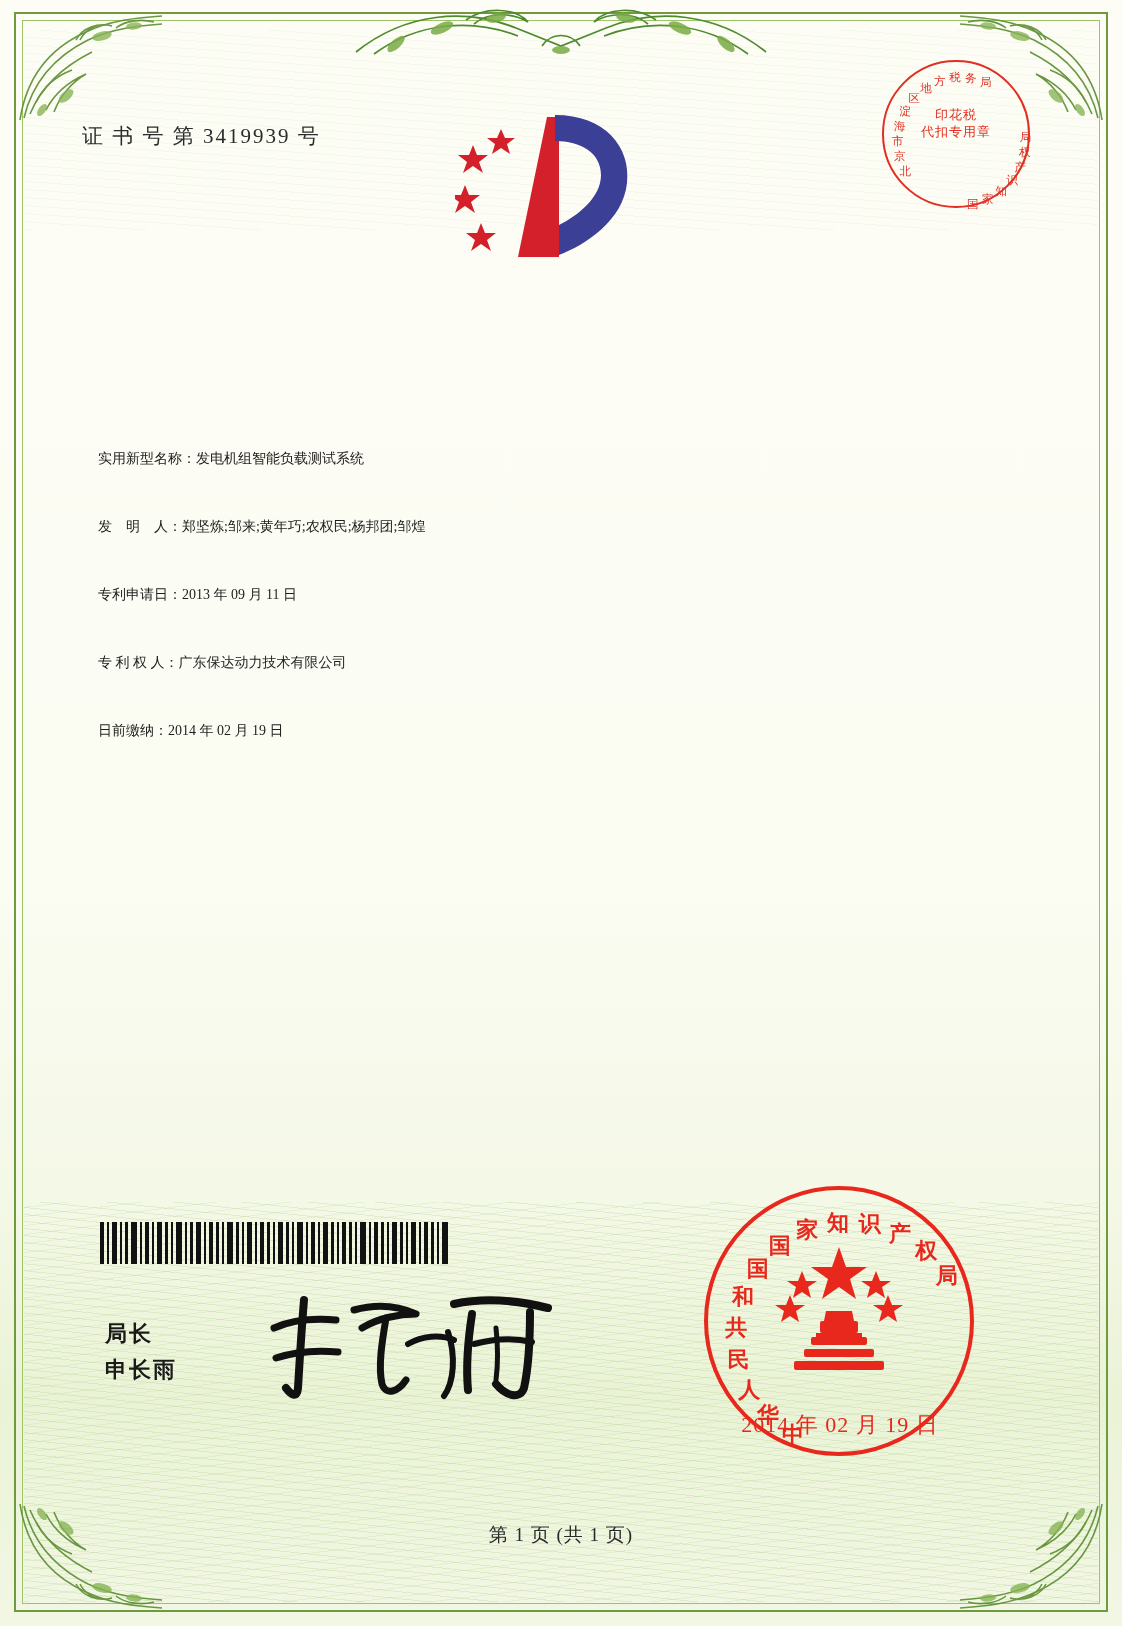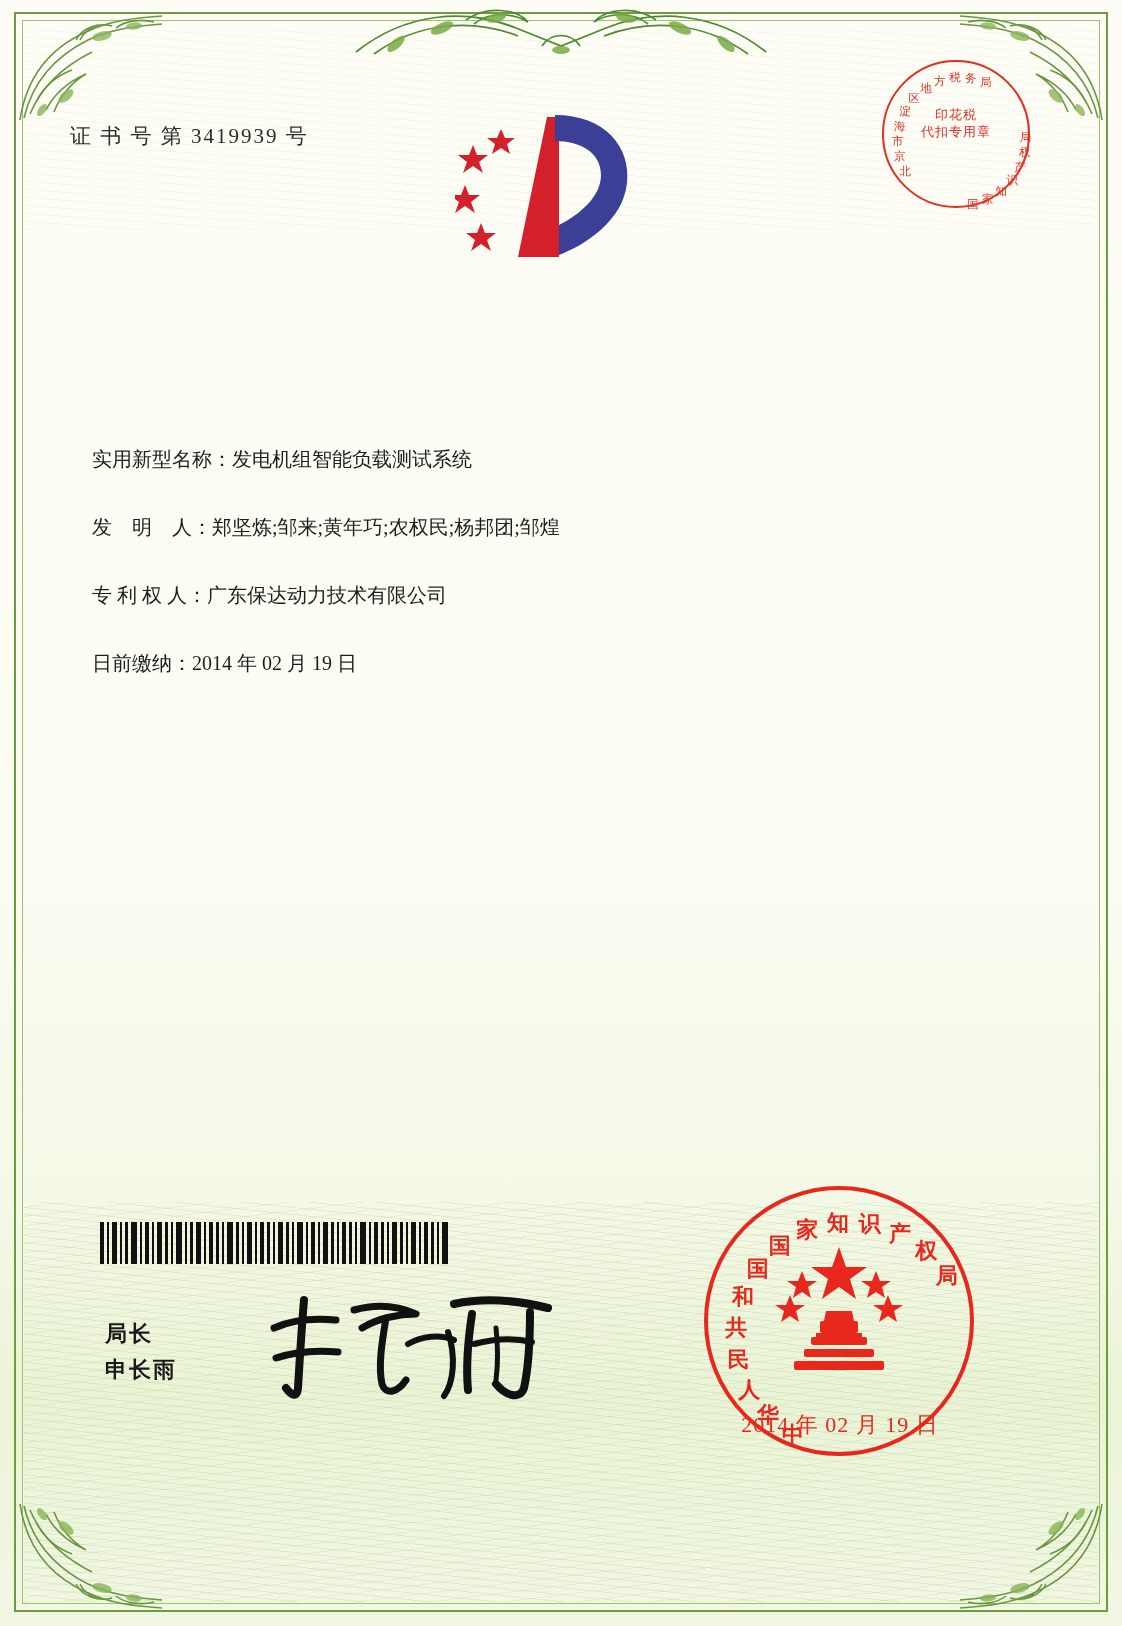--- a/index.html
+++ b/index.html
@@ -76,21 +76,21 @@
     top: 30px;
     height: 200px;
     background:
       repeating-linear-gradient(4deg, rgba(170,205,130,0.10) 0 1px, rgba(255,255,255,0) 1px 8px);
     pointer-events: none;
   }
 
   
   .cert-no {
     position: absolute;
-    left: 70px;
+    left: 82px;
     top: 122px;
     font-size: 21px;
     letter-spacing: 2px;
     color: #2c2c2c;
     font-family: "Liberation Serif", serif;
   }
 
   .logo {
     position: absolute;
     left: 455px;
@@ -147,24 +147,25 @@
 
   
   .fields {
     position: absolute;
     left: 92px;
     top: 446px;
     width: 930px;
     color: #1d1d1d;
   }
   .field {
-    font-size: 20px;
+    font-size: 14px;
     line-height: 26px;
     margin-bottom: 42px;
     white-space: nowrap;
+    margin-left: 6px;
   }
   .field .label {
     display: inline-block;
     font-family: "Liberation Serif", serif;
   }
   .field .value {
     font-family: "Liberation Serif", serif;
   }
 
   
@@ -415,20 +416,23 @@
     </div>
   </div>
 
 
   <div class="fields">
     <div class="field">
       <span class="label">实用新型名称：</span><span class="value">发电机组智能负载测试系统</span>
     </div>
     <div class="field">
       <span class="label">发　明　人：</span><span class="value">郑坚炼;邹来;黄年巧;农权民;杨邦团;邹煌</span>
+    </div>
+    <div class="field">
+      <span class="label">专利申请日：</span><span class="value">2013 年 09 月 11 日</span>
     </div>
     <div class="field">
       <span class="label">专 利 权 人：</span><span class="value">广东保达动力技术有限公司</span>
     </div>
     <div class="field">
       <span class="label">日前缴纳：</span><span class="value">2014 年 02 月 19 日</span>
     </div>
   </div>
 
   <div class="paragraphs">
@@ -543,13 +547,14 @@
         <rect x="40" y="112" width="70" height="8" rx="2"></rect>
         <rect x="47" y="100" width="56" height="8" rx="2"></rect>
         <rect x="56" y="84" width="38" height="12" rx="2"></rect>
         <rect x="52" y="96" width="46" height="4"></rect>
         <path d="M60 84 L62 74 L88 74 L90 84 Z"></path>
       </g>
     </svg>
   </div>
   <div class="seal-date">2014 年 02 月 19 日</div>
 
+  <div class="footer">第 1 页 (共 1 页)</div>
 </div>
 
 </body></html>

